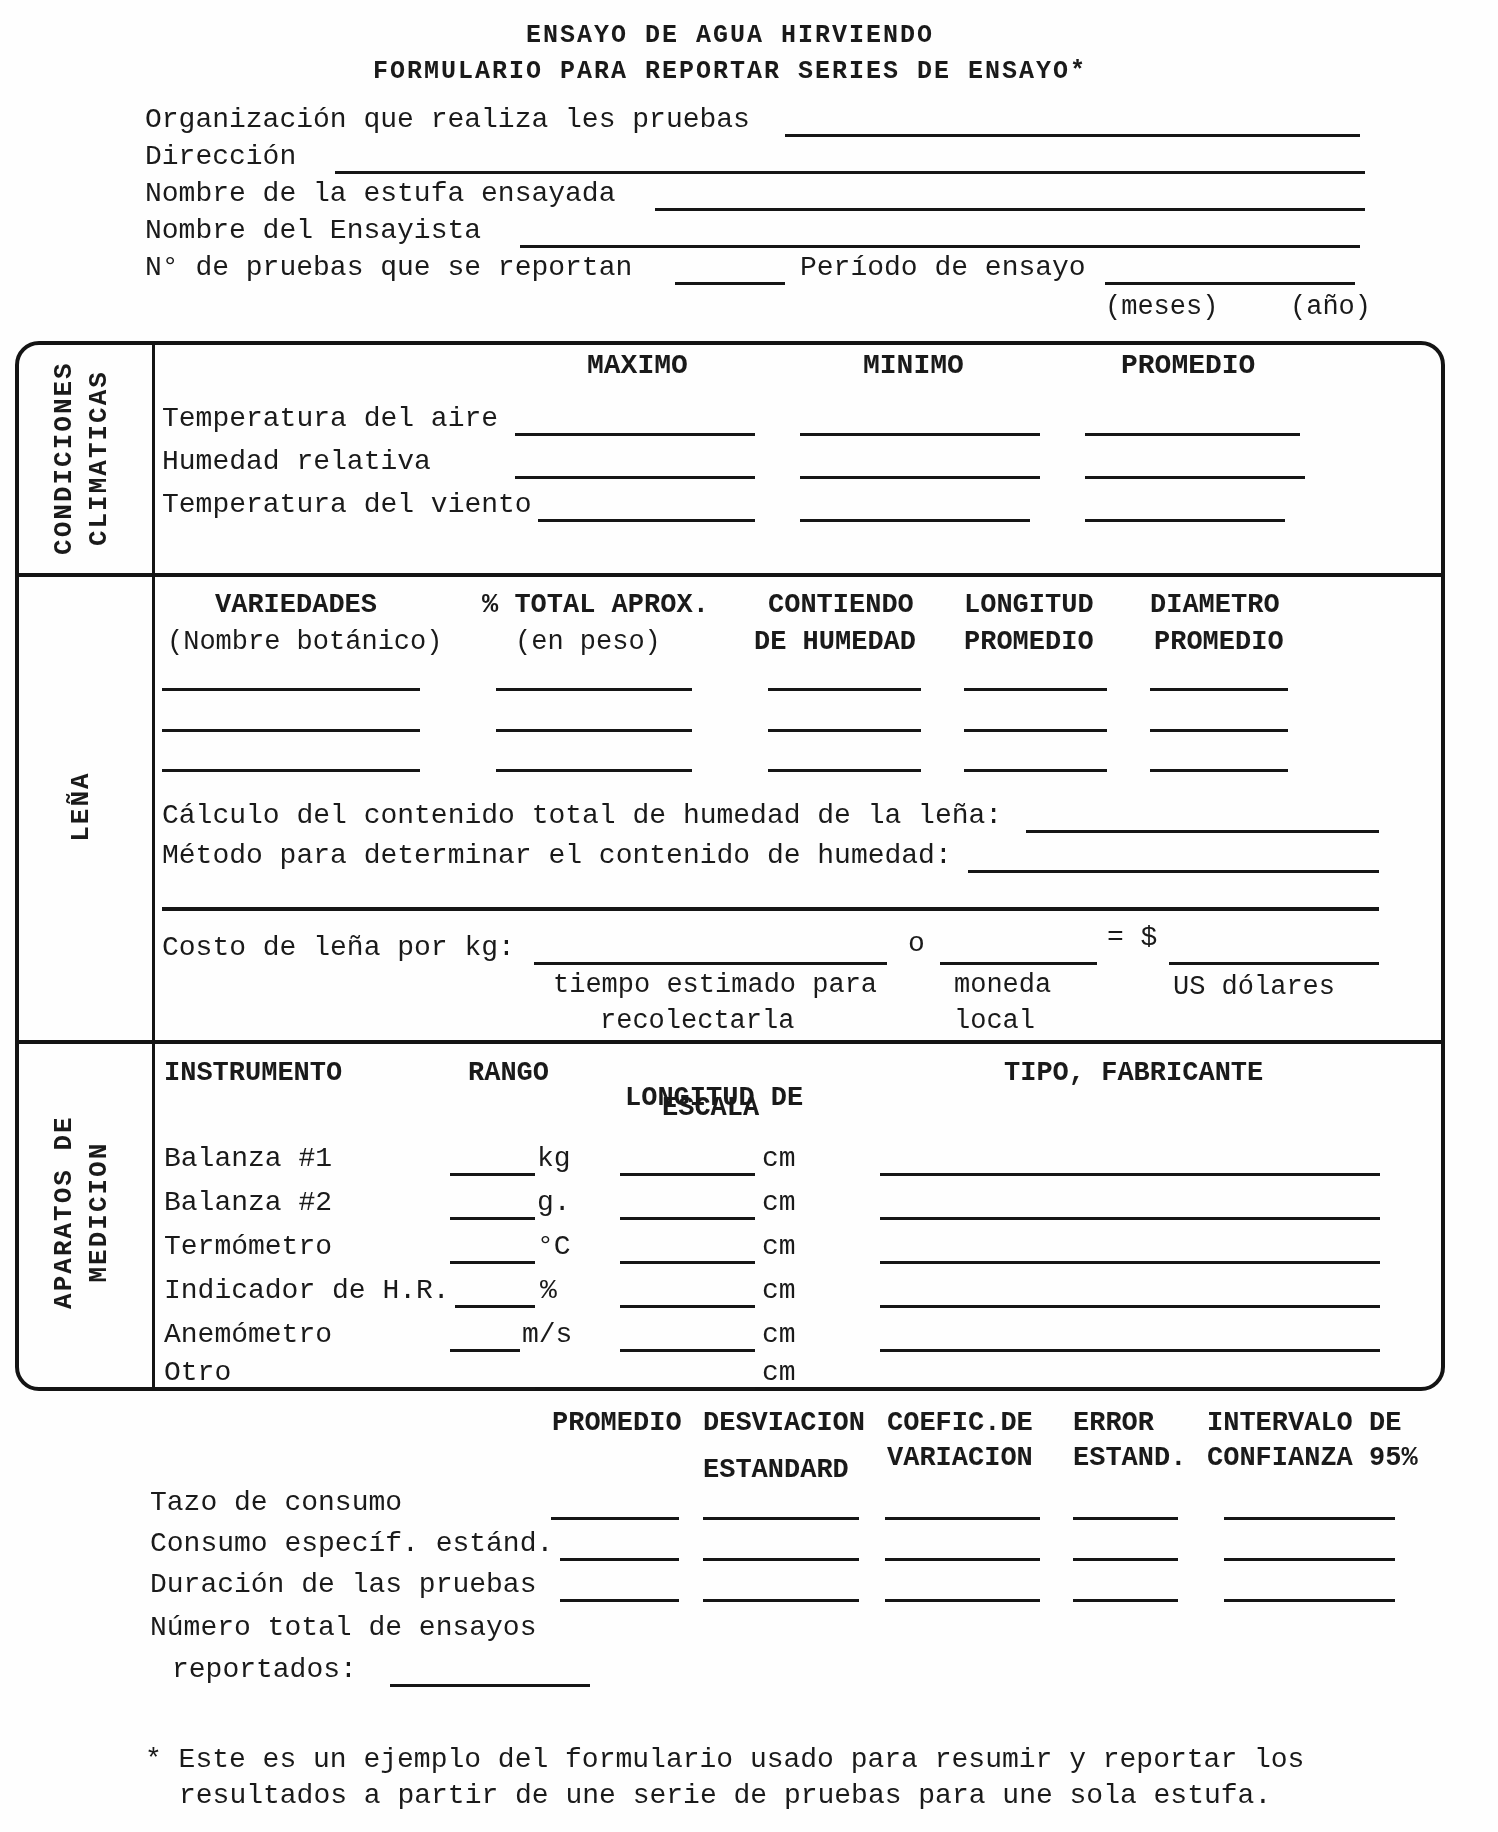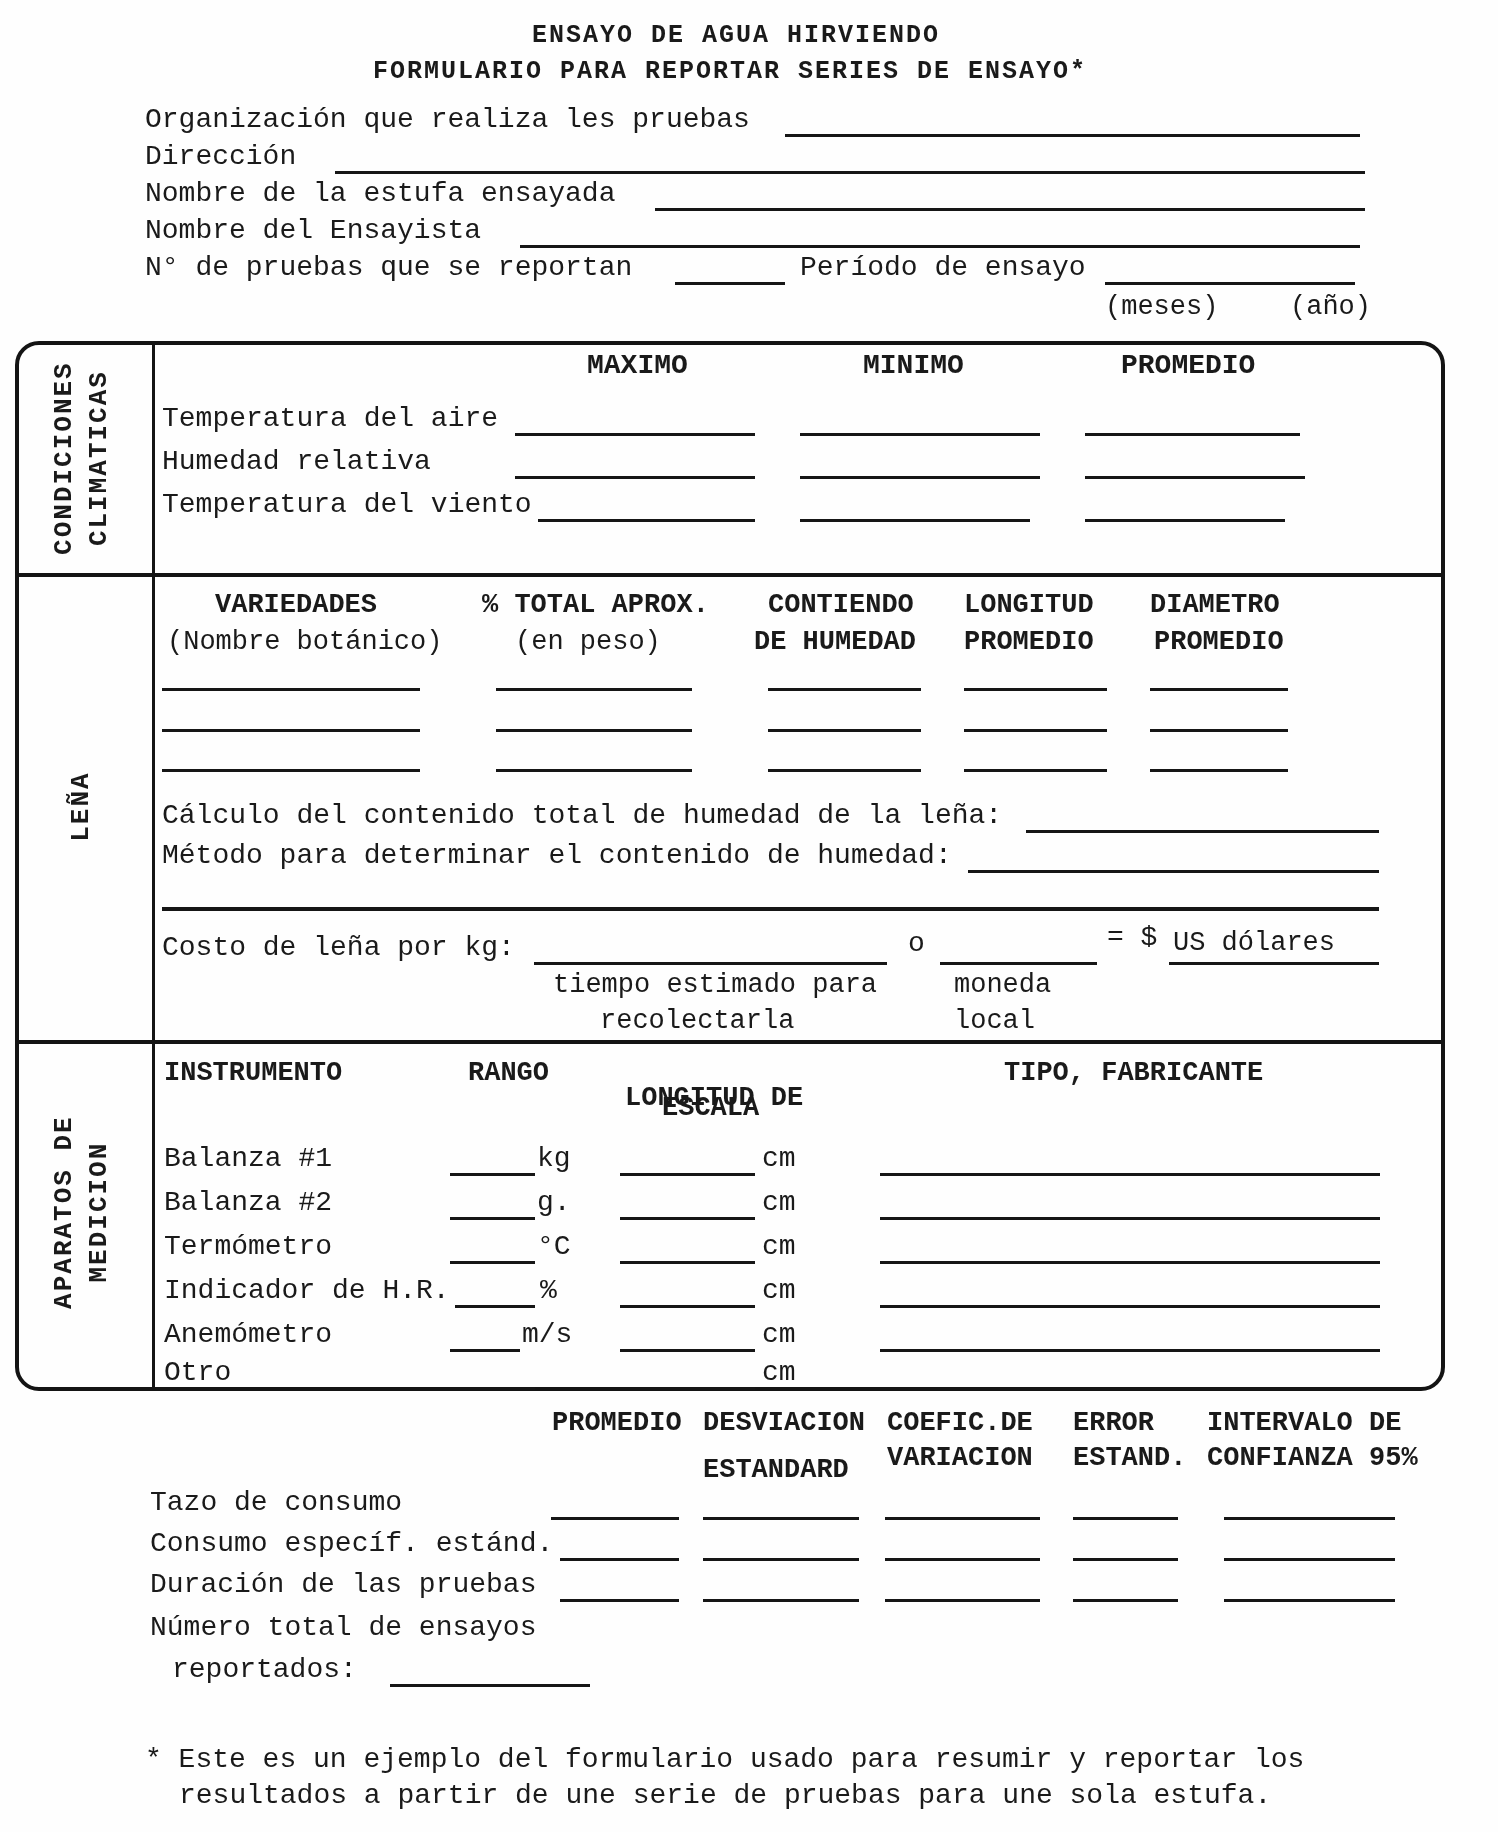--- a/index.html
+++ b/index.html
@@ -32,21 +32,21 @@
     font-size:26px;font-weight:700;letter-spacing:2px;
     text-align:center;white-space:nowrap;line-height:1.35;
   }
   .vlabel span{display:block;}
 </style>
 </head>
 <body>
 
 <div class="page">
 
-  <div class="t title" style="top:22px;padding-left:6px;">ENSAYO DE AGUA HIRVIENDO</div>
+  <div class="t title" style="top:22px;">ENSAYO DE AGUA HIRVIENDO</div>
   <div class="t title" style="top:58px;">FORMULARIO PARA REPORTAR SERIES DE ENSAYO*</div>
 
   <div class="t" style="left:145px;top:104px;">Organización que realiza les pruebas</div>
   <div class="ln" style="left:785px;top:134px;width:575px;"></div>
 
   <div class="t" style="left:145px;top:141px;">Dirección</div>
   <div class="ln" style="left:335px;top:171px;width:1030px;"></div>
 
   <div class="t" style="left:145px;top:178px;">Nombre de la estufa ensayada</div>
   <div class="ln" style="left:655px;top:208px;width:710px;"></div>
@@ -146,21 +146,21 @@
   <div class="ln" style="left:534px;top:962px;width:353px;"></div>
   <div class="t" style="left:908px;top:928px;">o</div>
   <div class="ln" style="left:940px;top:962px;width:157px;"></div>
   <div class="t" style="left:1107px;top:922px;">= $</div>
   <div class="ln" style="left:1169px;top:962px;width:210px;"></div>
 
   <div class="t small-caps" style="left:553px;top:970px;">tiempo estimado para</div>
   <div class="t small-caps" style="left:600px;top:1006px;">recolectarla</div>
   <div class="t small-caps" style="left:954px;top:970px;">moneda</div>
   <div class="t small-caps" style="left:954px;top:1006px;">local</div>
-  <div class="t small-caps" style="left:1173px;top:928px;">US dólares</div>
+  <div class="t small-caps" style="left:1173px;top:972px;">US dólares</div>
 
   <div class="t b small-caps" style="left:164px;top:1058px;">INSTRUMENTO</div>
   <div class="t b small-caps" style="left:468px;top:1058px;">RANGO</div>
   <div class="t b small-caps" style="left:625px;top:1058px;margin-top:25px;">LONGITUD DE</div>
   <div class="t b small-caps" style="left:662px;top:1093px;">ESCALA</div>
   <div class="t b small-caps" style="left:1004px;top:1058px;">TIPO, FABRICANTE</div>
 
   <div class="t" style="left:164px;top:1143px;">Balanza #1</div>
   <div class="ln" style="left:450px;top:1173px;width:85px;"></div>
   <div class="t" style="left:537px;top:1143px;">kg</div>

